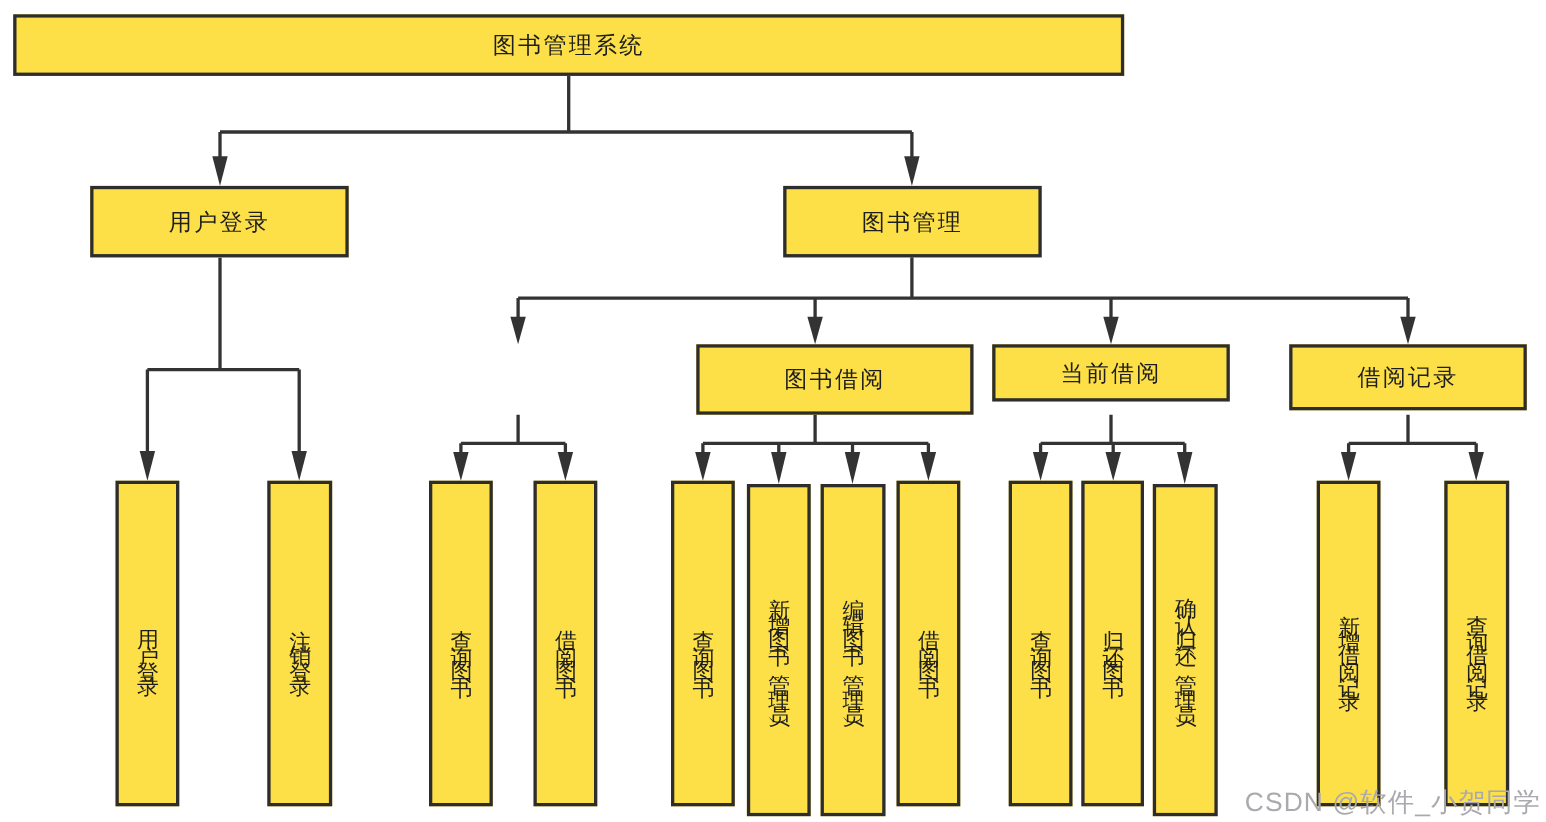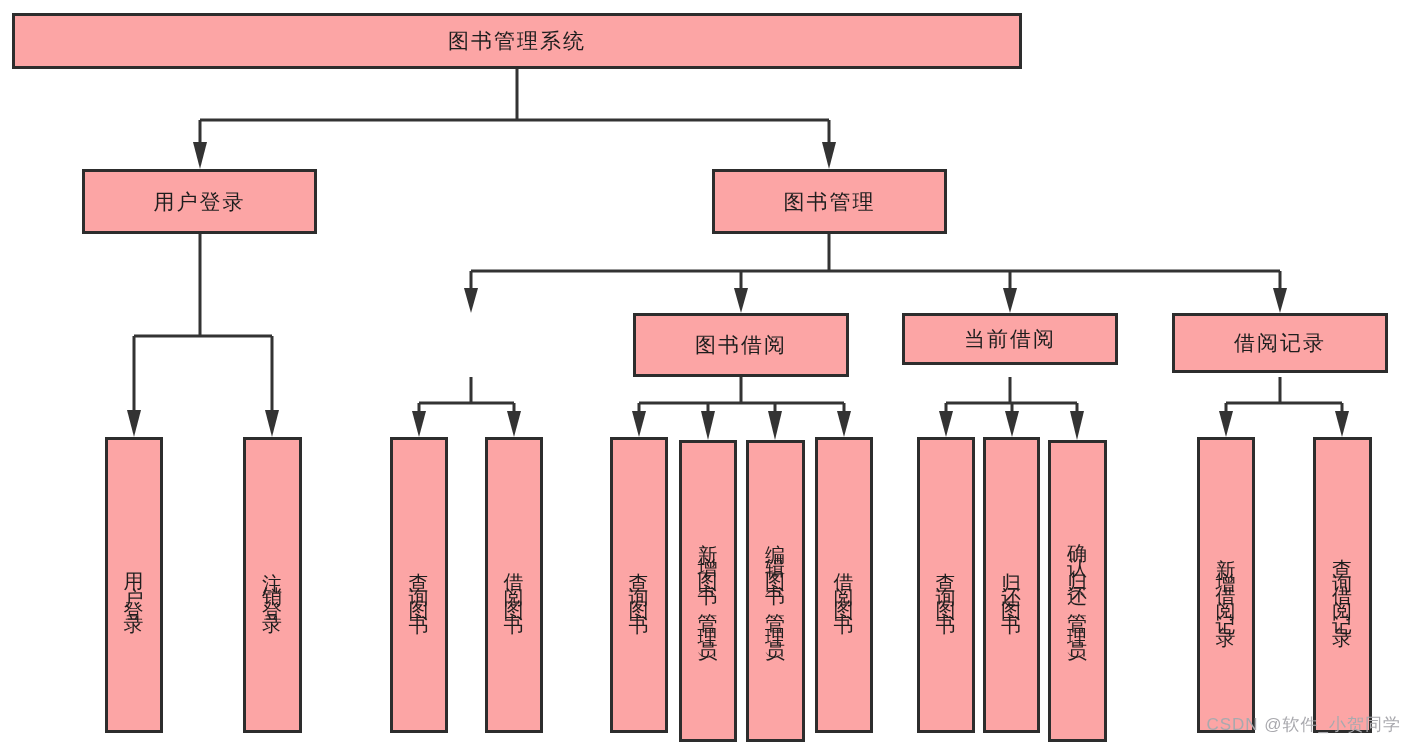--- a/index.html
+++ b/index.html
@@ -10,39 +10,39 @@
     font-family: "Liberation Sans", "DejaVu Sans", sans-serif;
     overflow: hidden;
   }
   #canvas { position: absolute; inset: 0; width: 1405px; height: 747px; }
   svg.connectors { position: absolute; left: 0; top: 0; z-index: 0; }
   svg.connectors path { stroke: var(--line, #333333); stroke-width: 3; fill: none; }
   svg.connectors polygon { fill: var(--line, #333333); stroke: none; }
   .box {
     position: absolute;
     box-sizing: border-box;
-    background: #fca5a5;
+    background: #fde047;
     border: 3px solid var(--box_border, #2d2d2d);
     display: flex; align-items: center; justify-content: center;
     z-index: 1;
     color: var(--text, #1e1e1e);
   }
   .hlabel { font-size: 21px; letter-spacing: 2px; white-space: nowrap; }
   .leaf .vtext {
     writing-mode: vertical-rl;
     font-size: 20px;
     letter-spacing: 14px;
     line-height: 1;
     white-space: nowrap;
   }
   .watermark {
     position: absolute;
     right: 4px; top: 713px;
     z-index: 2;
-    font-size: 17px;
+    font-size: 24px;
     color: var(--watermark, #a9a9ae);
     letter-spacing: 1px;
     white-space: nowrap;
   }
 </style>
 </head>
 <body style="--line: #333333; --box_border: #2d2d2d; --background: #ffffff; --text: #1e1e1e; --watermark: #a9a9ae;">
 
 <div id="canvas">
 
@@ -86,21 +86,21 @@
     <span class="hlabel">图书管理系统</span>
   </div>
 
   <div class="box" style="left:82px;top:169px;width:235px;height:65px">
     <span class="hlabel">用户登录</span>
   </div>
   <div class="box" style="left:712px;top:169px;width:235px;height:65px">
     <span class="hlabel">图书管理</span>
   </div>
 
-  <div class="box" style="left:633px;top:313px;width:216px;height:64px">
+  <div class="box" style="left:633px;top:313px;width:252px;height:64px">
     <span class="hlabel">图书借阅</span>
   </div>
   <div class="box" style="left:902px;top:313px;width:216px;height:52px">
     <span class="hlabel">当前借阅</span>
   </div>
   <div class="box" style="left:1172px;top:313px;width:216px;height:60px">
     <span class="hlabel">借阅记录</span>
   </div>
 
   <div class="box leaf" style="left:105px;top:437px;width:58px;height:296px">

